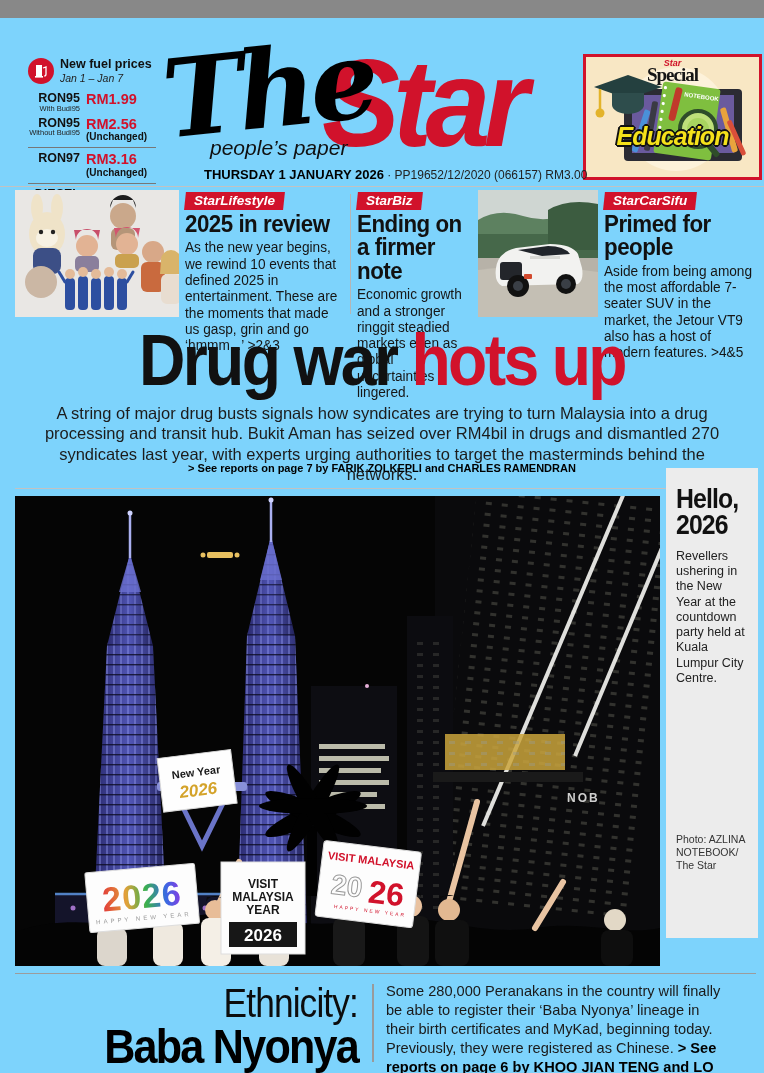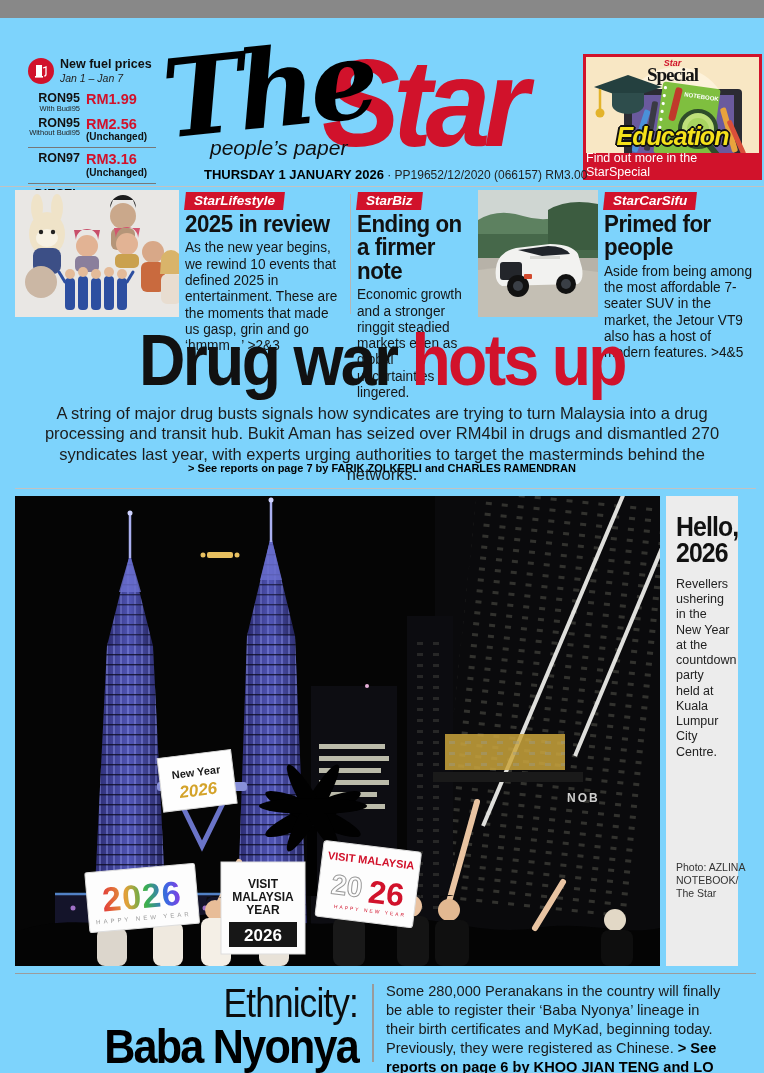--- a/index.html
+++ b/index.html
@@ -48,21 +48,21 @@
   .teaser-img { position:absolute; overflow:hidden; }
 
   
   .lead-head { position:absolute; top:300px; left:0; width:764px; text-align:center; font-weight:bold; font-size:73px; letter-spacing:-3px; transform:scaleX(.88); transform-origin:center; white-space:nowrap; }
   .lead-head .red { color:#d1122b; }
   .lead-deck { position:absolute; top:385px; left:42px; width:680px; text-align:center; font-size:16.5px; line-height:1.23; color:#1c1c1c; }
   .lead-reports { position:absolute; top:444px; left:42px; width:680px; text-align:center; font-weight:bold; font-size:11px; color:#000; }
 
   
   .photo { position:absolute; left:15px; top:478px; width:645px; height:470px; background:#060606; }
-  .side-panel { position:absolute; left:666px; top:478px; width:72px; height:470px; background:#ececec; padding:18px 8px 10px 10px; }
+  .side-panel { position:absolute; left:666px; top:450px; width:92px; height:470px; background:#ececec; padding:18px 8px 10px 10px; }
   .side-head { font-weight:bold; font-size:27px; line-height:.98; letter-spacing:-1px; transform:scaleX(.92); transform-origin:left; }
   .side-cap { margin-top:10px; font-size:12.5px; line-height:1.22; color:#222; }
   .side-credit { position:absolute; left:10px; bottom:66px; font-size:10.5px; line-height:1.25; color:#333; width:78px; }
 
   
   .bot-kicker { position:absolute; top:962px; left:0; width:358px; text-align:right; font-size:41px; letter-spacing:-1px; color:#0c0c0c; transform:scaleX(.86); transform-origin:right; }
   .bot-head { position:absolute; top:1000px; left:0; width:358px; text-align:right; font-weight:bold; font-size:49px; letter-spacing:-2px; color:#000; transform:scaleX(.88); transform-origin:right; }
   .bot-vline { position:absolute; left:372px; top:966px; height:78px; width:1.5px; background:#9a9a9a; }
   .bot-body { position:absolute; top:964px; left:386px; width:336px; font-size:14.6px; line-height:1.3; color:#1a1a1a; }
   .bot-body b { color:#000; }
@@ -170,21 +170,20 @@
         <path d="M26 36v12c0 5 8 9 16 9s16-4 16-9V36" fill="#2e4d4c"></path>
         <line x1="14" y1="32" x2="14" y2="52" stroke="#e3b32a" stroke-width="2.5"></line>
         <circle cx="14" cy="56" r="4.5" fill="#e3b32a"></circle>
       </g>
     </svg>
     <div class="ad-brand">
       <span class="s1">Star</span>
       <span class="s2">Special</span>
     </div>
     <div class="ad-title">Education</div>
-    <div class="ad-foot">Find out more in the StarSpecial</div>
   </div>
 
   <div class="hline" style="left:0; top:168px; width:764px;"></div>
 
   <div class="teaser-img" style="left:15px; top:172px; width:164px; height:127px;">
     <svg width="164" height="127" viewBox="0 0 164 127">
       <rect width="164" height="127" fill="#e9e7e4"></rect>
       <g>
         <ellipse cx="32" cy="44" rx="18" ry="22" fill="#efe3c8"></ellipse>
         <ellipse cx="22" cy="18" rx="6" ry="14" fill="#efe3c8"></ellipse>

